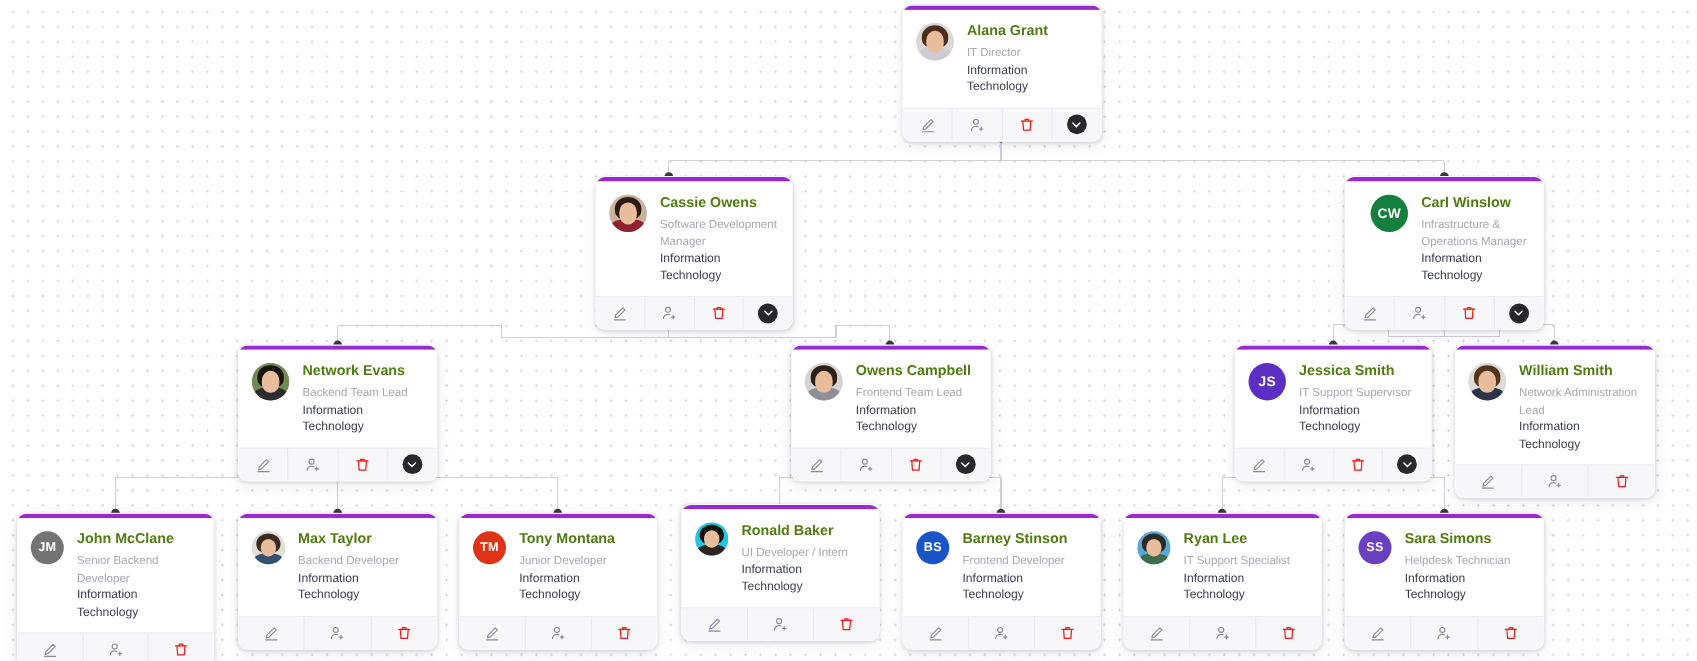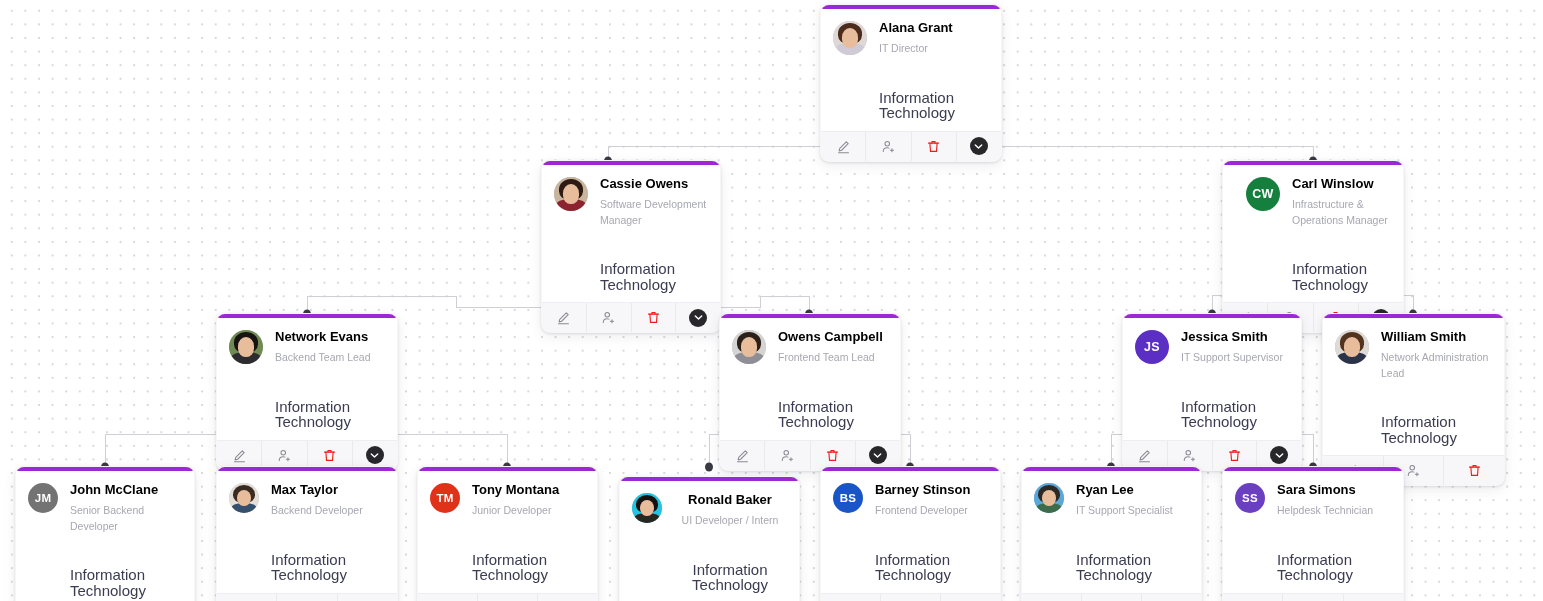--- a/index.html
+++ b/index.html
@@ -56,37 +56,36 @@
     font-weight: 600;
     letter-spacing: .3px;
     background: #bfbfc6;
   }
   .node.lg .avatar { width: 34px; height: 34px; font-size: 12.5px; margin-top: 2px; }
   .node.sm .avatar { width: 30px; height: 30px; font-size: 11.5px; margin-top: 2px; }
 
   .node .info { margin-left: 12px; min-width: 0; padding-top: 1px; }
   .node .nm {
     font-size: 13px;
-    color: #000000;
+    color: #4d7c0f;
     font-weight: 600;
     line-height: 15px;
     white-space: nowrap;
   }
   .node .role {
     font-size: 10.5px;
     color: #a7a7b2;
     line-height: 15.5px;
     margin-top: 6px;
     max-width: 140px;
   }
   .node .dept {
-    font-size: 15px;
+    font-size: 11px;
     color: #3b3b52;
     line-height: 15.5px;
-    margin-top: 33px;
   }
 
   .node .footer {
     display: flex;
     align-items: center;
     background: #f7f7f9;
     border-top: 1px solid #eeeef2;
     height: 30px;
   }
   .node .fbtn {
@@ -593,21 +592,21 @@
         </div>
         <div class="fbtn" title="Delete">
           <svg width="15" height="15" viewBox="0 0 24 24" fill="none" stroke="#f01a16" stroke-width="1.8" stroke-linecap="round" stroke-linejoin="round">
             <path d="M4 6.5h16"></path>
             <path d="M9.5 6.5V4.2h5v2.3"></path>
             <path d="M6.2 6.5l1 13.3h9.6l1-13.3"></path>
           </svg>
         </div>
       </div>
     </div>
-    <div class="node sm" style="left: 619px; top: 476px; width: 181px; text-align: center;">
+    <div class="node sm" style="left: 619px; top: 458px; width: 181px;">
       <div class="accent" style="background: rgb(156, 39, 212);"></div>
       <div class="body">
         <div class="avatar">
           <span class="ph">
             <span class="bg" style="background:#22c4e0"></span>
             <span class="torso" style="background:#2b2520"></span>
             <span class="hair" style="background:#15110e"></span>
             <span class="face"></span>
           </span>
         </div>

